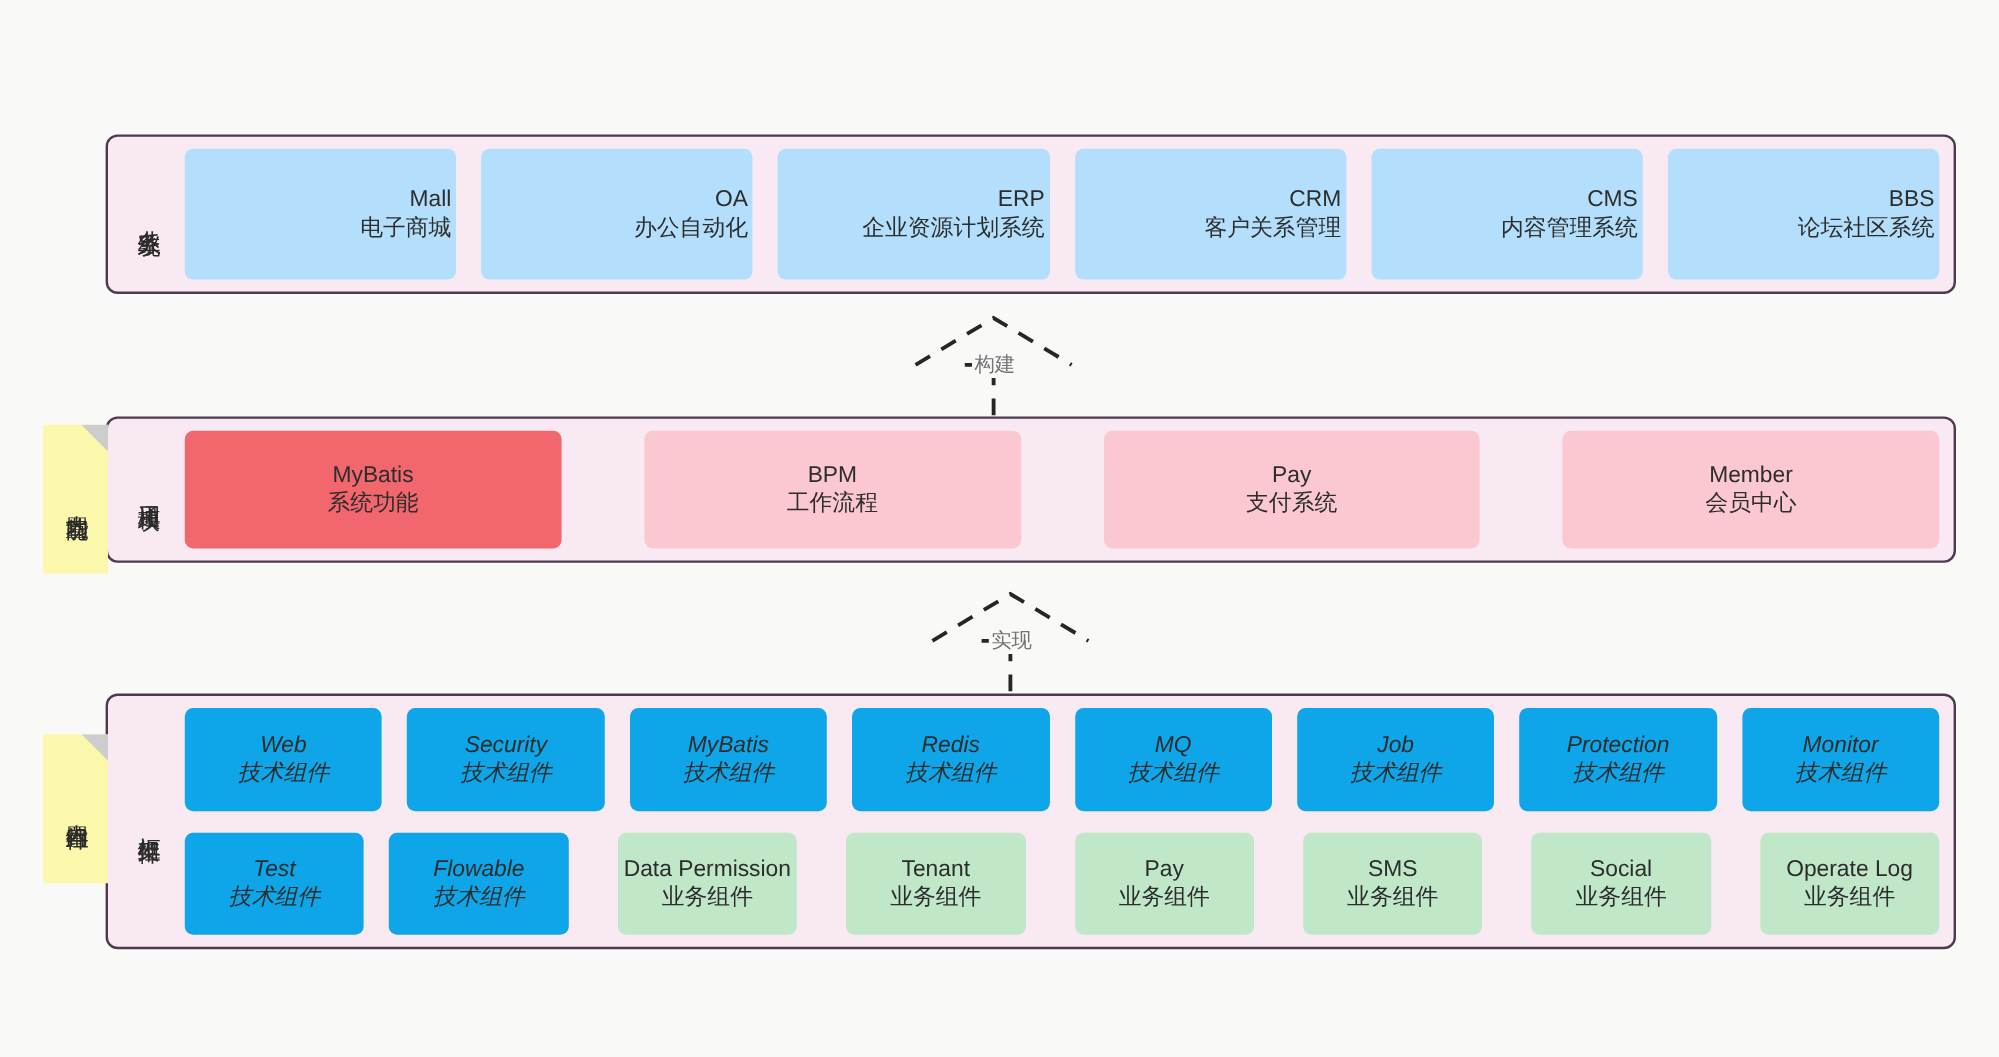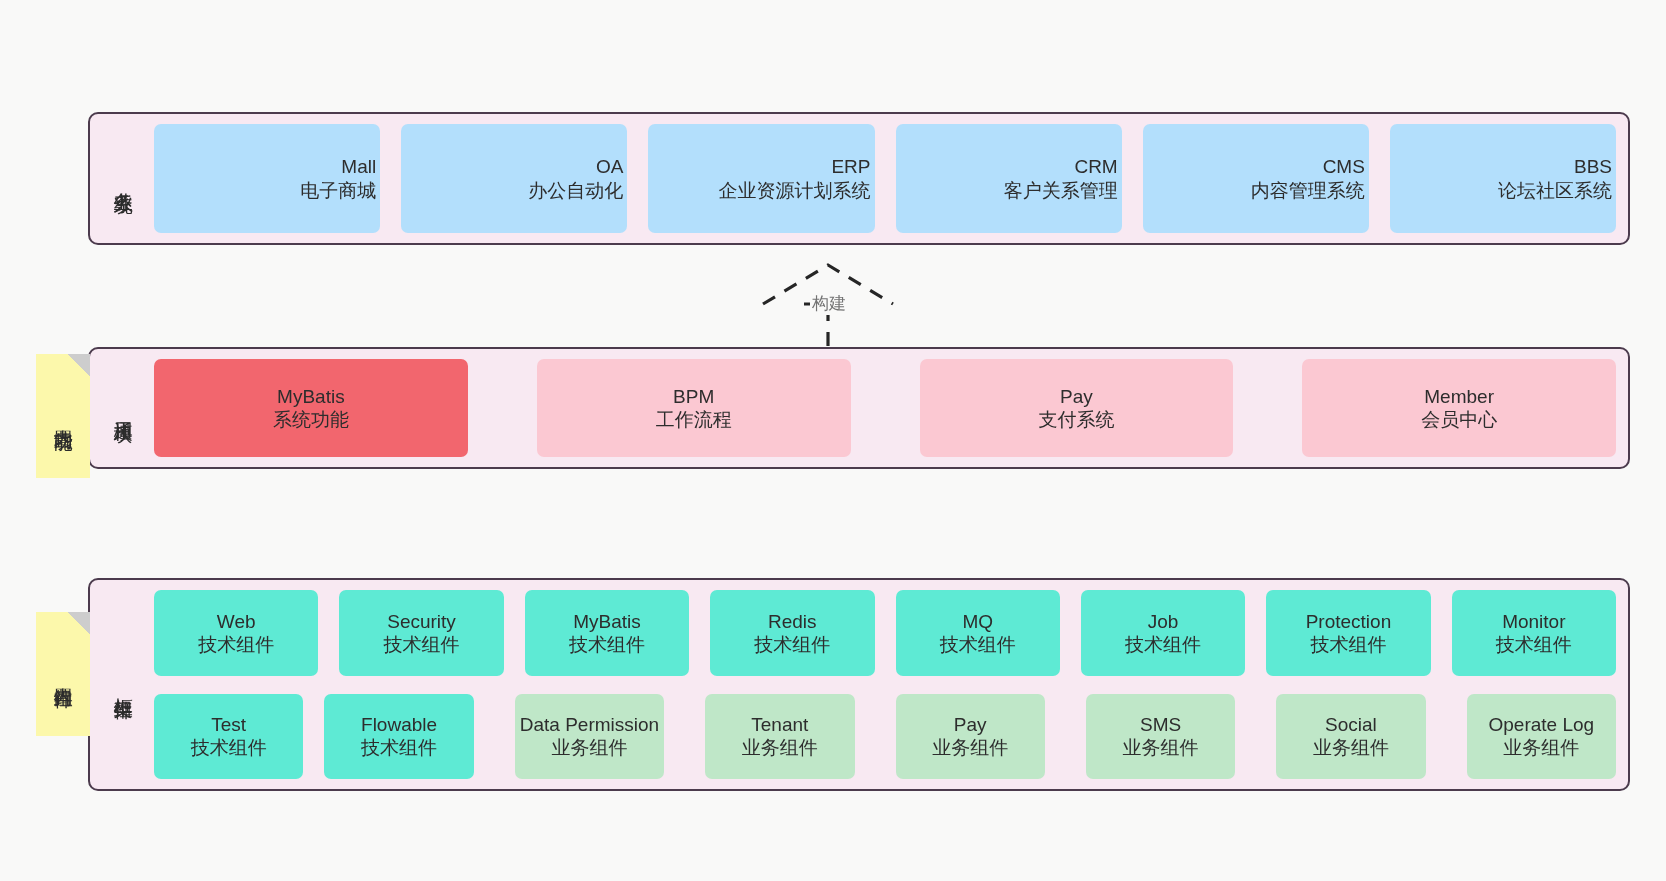--- a/index.html
+++ b/index.html
@@ -69,21 +69,21 @@
     line-height: 1.22;
     padding: 6px 4px;
     min-width: 0;
   }
   .card .t1 { font-size: 19px; }
   .card .t2 { font-size: 19px; }
 
   .c-blue      { background: #b3dffc; align-items: flex-end; }
   .c-red       { background: #f2666e; }
   .c-pink      { background: #fbc8d2; margin-left: 48px; }
-  .c-green     { background: #5eead4; }
+  .c-green     { background: #0ea5e9; font-style: italic; }
   .c-lgreen    { background: #bfe7c8; margin-left: 20px; }
 
   
   .note {
     position: absolute;
     width: 54px;
     background: #fcf8ab;
     display: flex;
     align-items: center;
     justify-content: center;
@@ -182,20 +182,28 @@
           <span class="t2">支付系统</span>
         </div>
         <div class="card c-pink">
           <span class="t1">Member</span>
           <span class="t2">会员中心</span>
         </div>
       </div>
     </div>
   </div>
 
+  <div class="arrow" style="left:772px; top:492px; width:140px; height:84px;">
+    <svg width="140" height="84" viewBox="0 0 140 84">
+      <path d="M5 42 L70 3 L135 42" fill="none" stroke="#262626" stroke-width="3.2" stroke-dasharray="14 11" stroke-linecap="butt"></path>
+      <path d="M70 84 L70 42" fill="none" stroke="#262626" stroke-width="3.2" stroke-dasharray="14 11"></path>
+      <path d="M46 42 L94 42" fill="none" stroke="#262626" stroke-width="3.2" stroke-dasharray="14 11"></path>
+    </svg>
+    <span class="arrow-label" style="left:52px; top:30px;">实现</span>
+  </div>
 
   <div class="note" style="left:36px; top:612px; height:124px;">
     <span>内置组件</span>
   </div>
   <div class="layer" id="layer-2" style="left:88px; top:578px; width:1542px; height:213px;">
     <div class="layer-title">框架组件</div>
     <div class="layer-body">
       <div class="row">
         <div class="card c-green">
           <span class="t1">Web</span>

